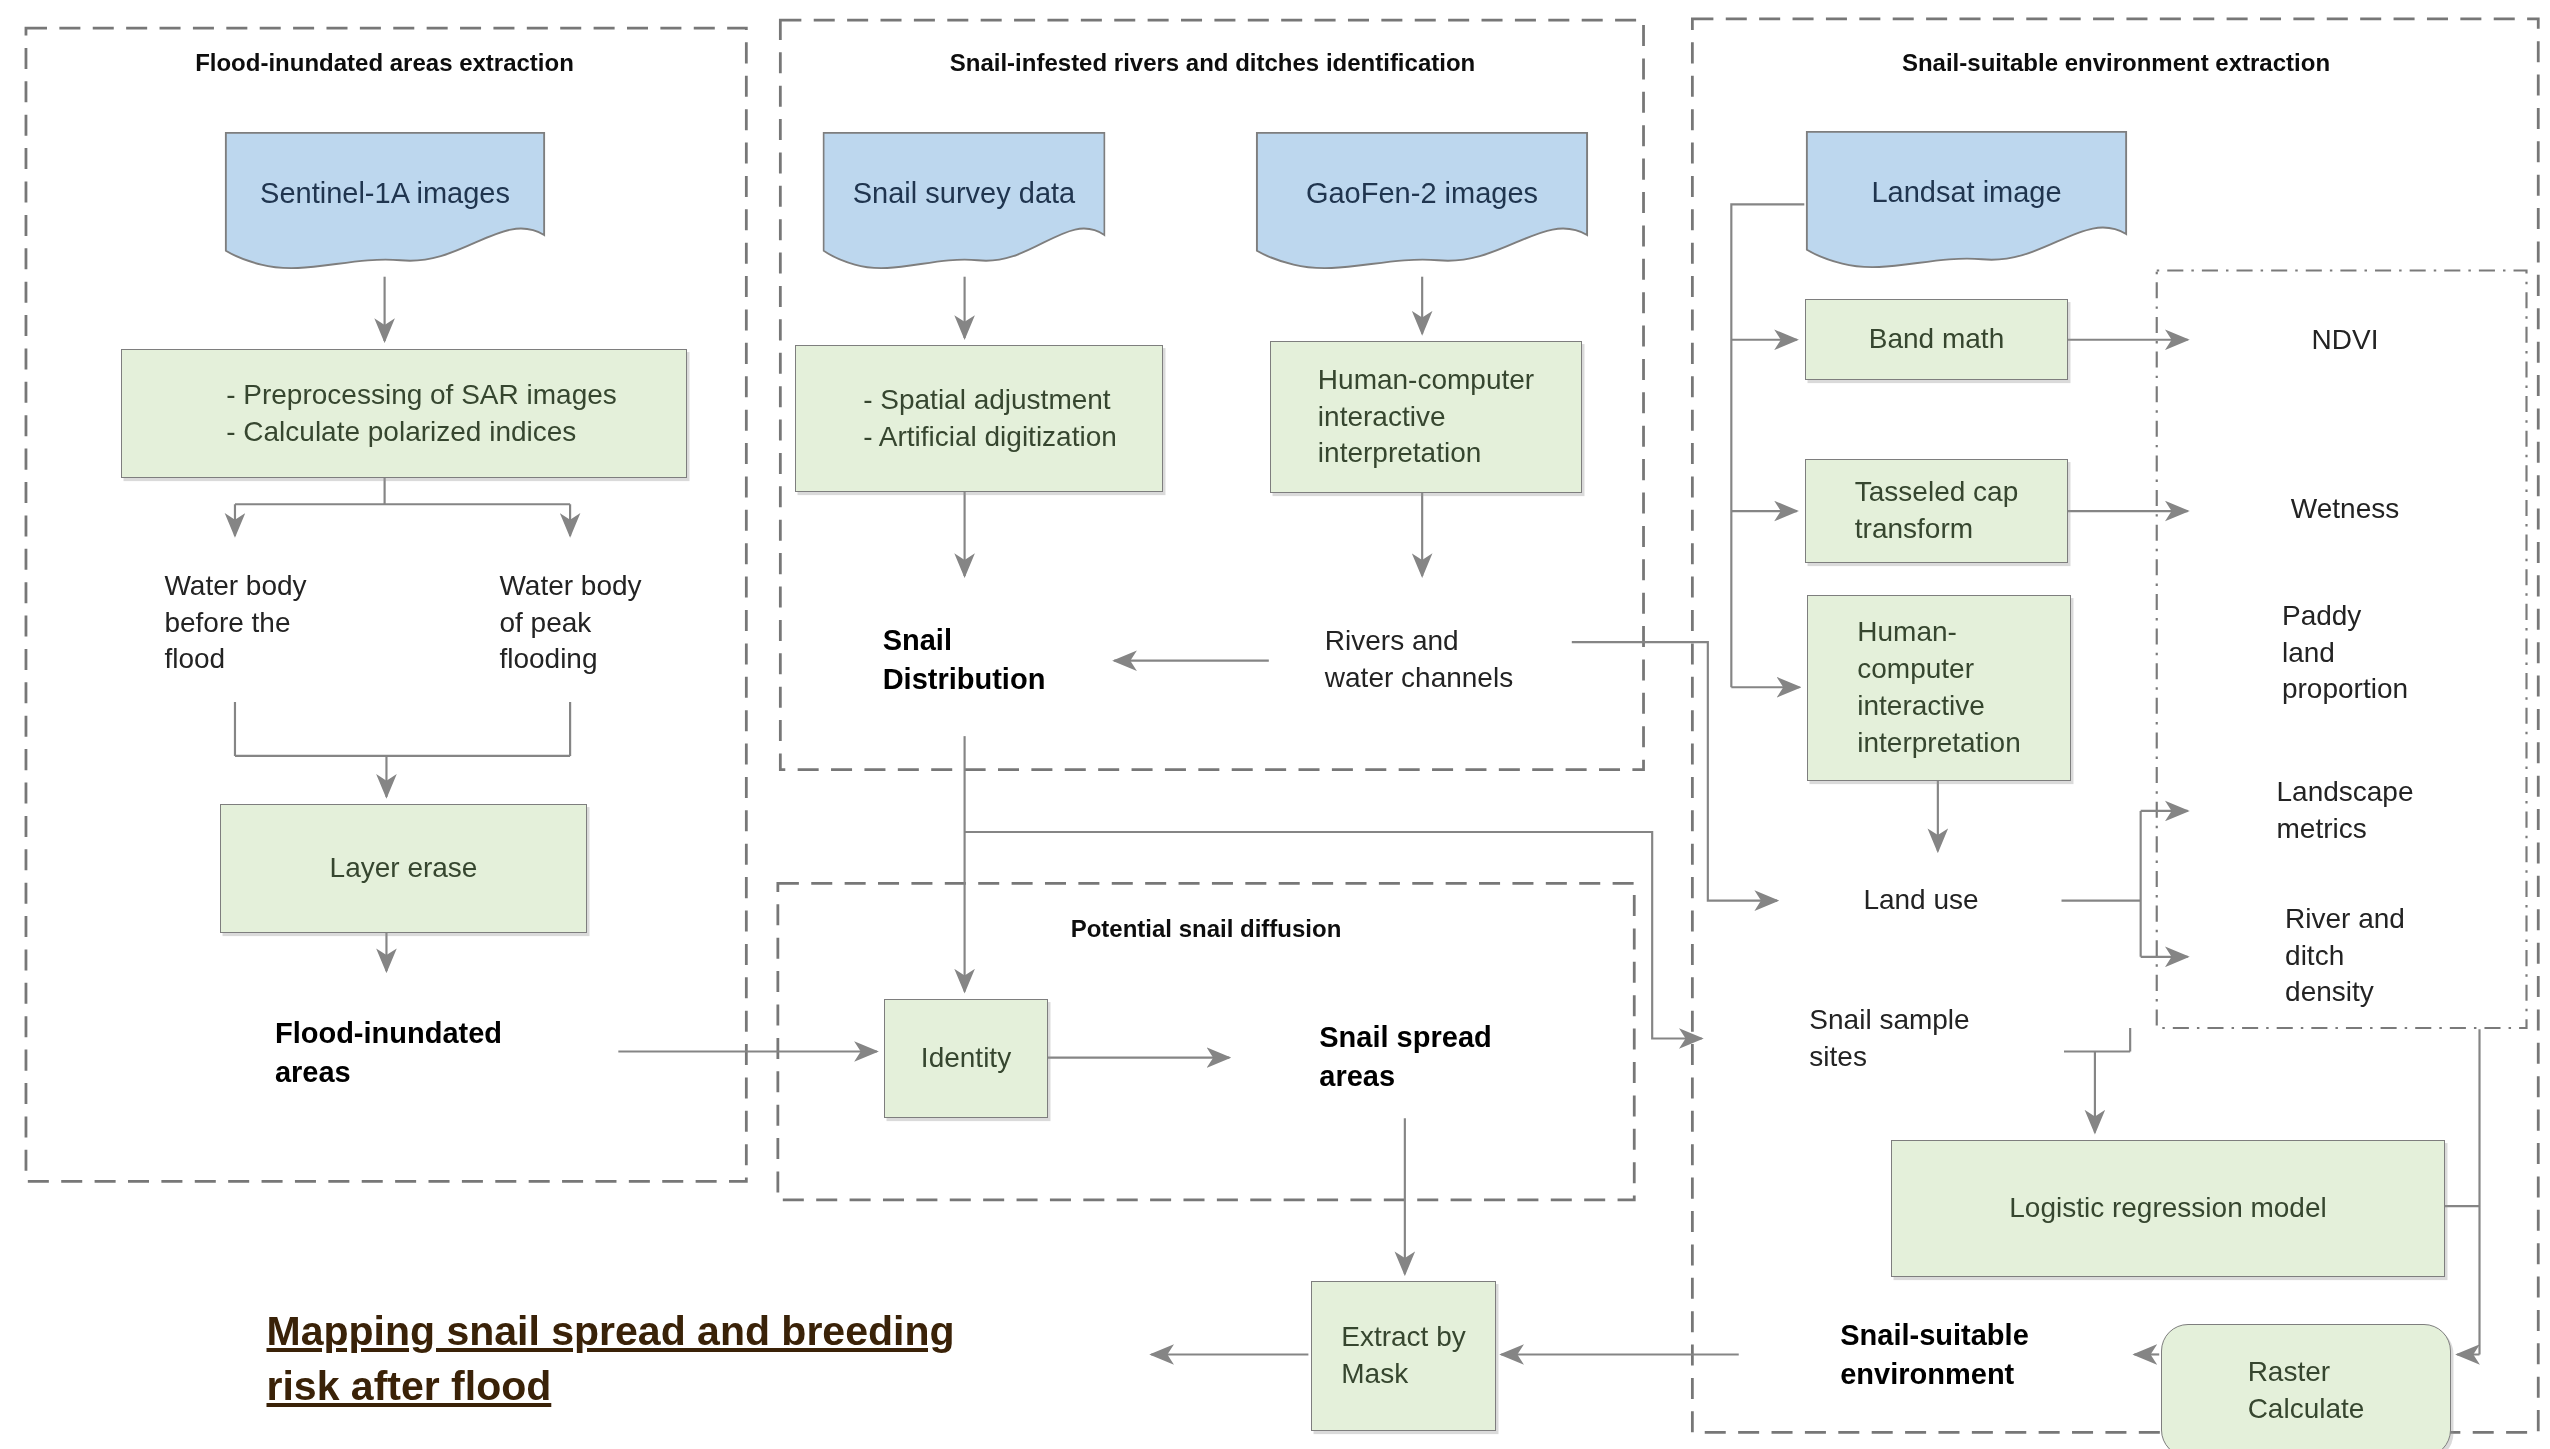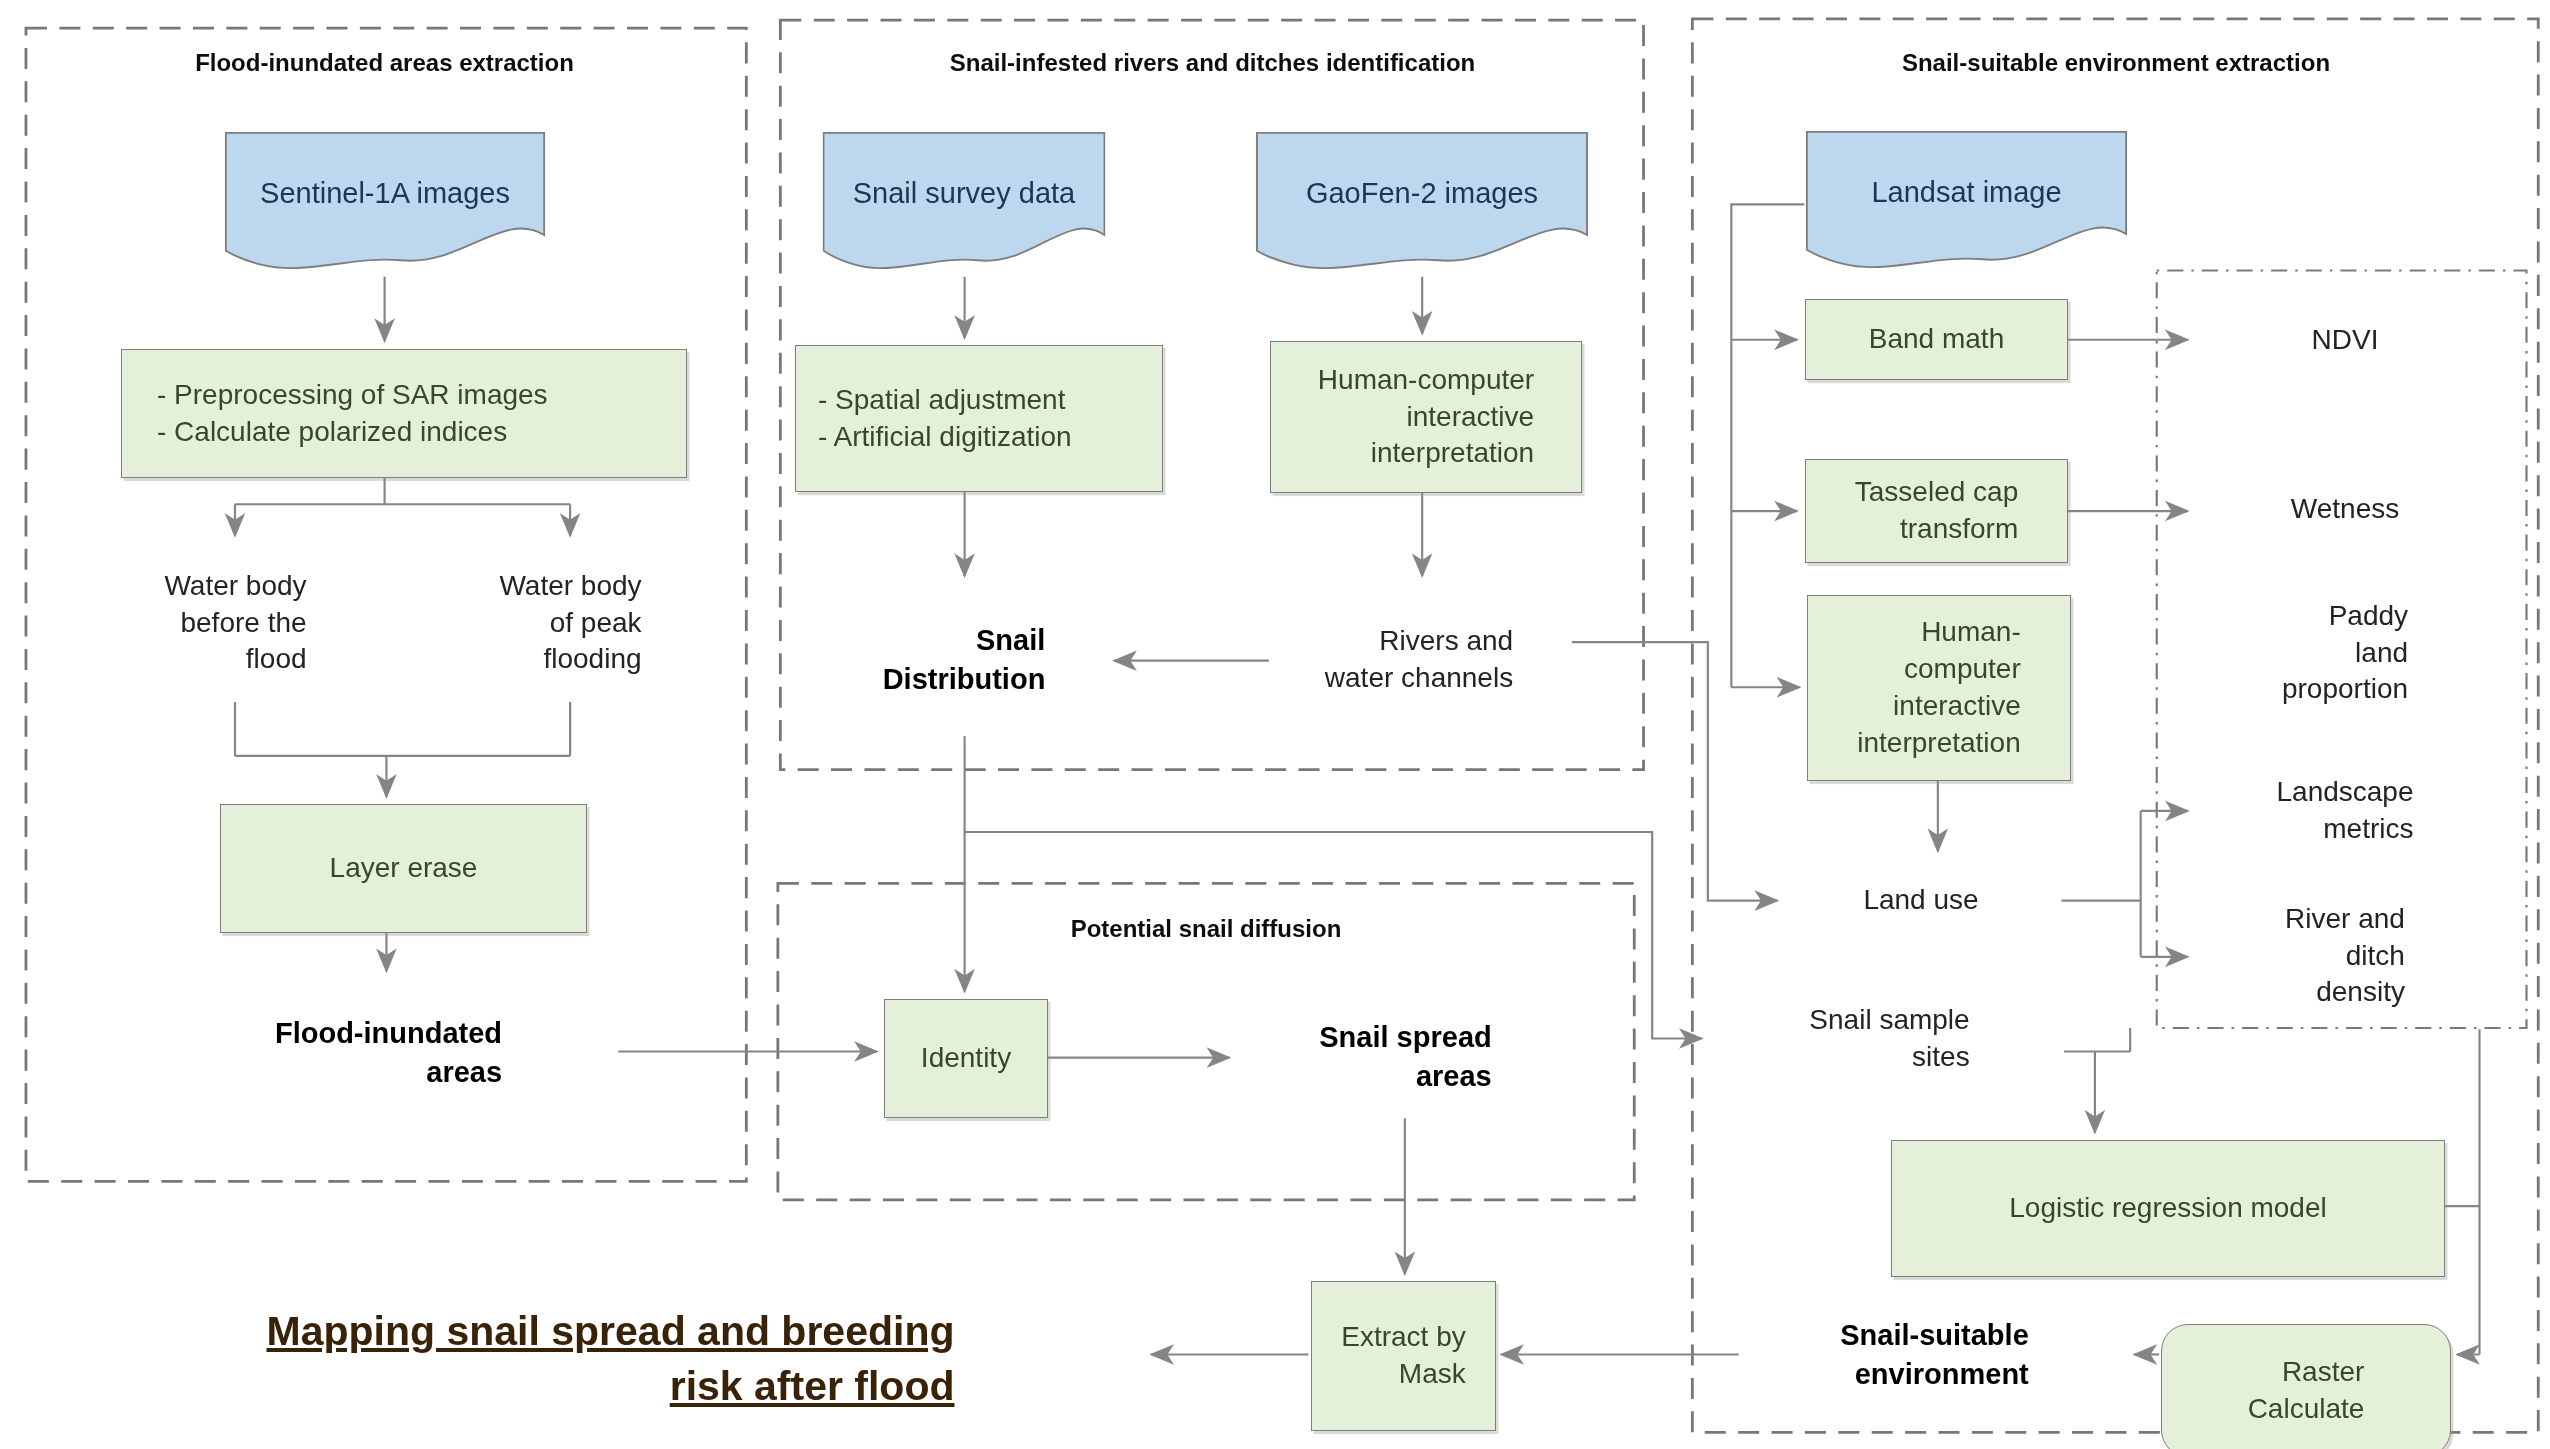--- a/index.html
+++ b/index.html
@@ -7,27 +7,27 @@
     position:relative;width:2550px;height:1450px;background:#ffffff;overflow:hidden;
     font-family:"Liberation Sans", sans-serif;
   }
   #wires{position:absolute;left:0;top:0;width:2550px;height:1450px;}
   .sec-title{
     position:absolute;display:flex;align-items:center;justify-content:center;
     font-weight:bold;font-size:24px;color:#0d0d0d;letter-spacing:0px;white-space:pre-line;text-align:center;
   }
   .node{
     position:absolute;display:flex;align-items:center;justify-content:center;
-    text-align:right;white-space:pre-line;line-height:1.32;
+    text-align:left;white-space:pre-line;line-height:1.32;
   }
   .box{
     background:#e4f0da;border:1.9px solid #7e7e7e;color:#36462f;font-size:28px;
     box-shadow:2.5px 3.1px 0 rgba(150,150,150,0.35);
   }
-  .box.leftalign{justify-content:flex-start;text-align:left;padding-left:35px;}
+  .box.leftalign{justify-content:center;text-align:left;padding-left:35px;}
   .para{color:#232323;font-size:28px;}
   .para::before{
     content:"";position:absolute;inset:0;transform:skewX(-18deg);
     background:#fbe5d6;border:1.9px solid #7e7e7e;z-index:-1;
     box-shadow:2.5px 3.1px 0 rgba(150,150,150,0.35);
   }
   .para.deep::before{background:#f9ddc9;}
   .para.orange{font-weight:bold;color:#000000;font-size:29px;}
   .para.orange::before{background:#f2a876;}
   .para.darkorange{font-weight:bold;color:#3a2208;font-size:41px;}

